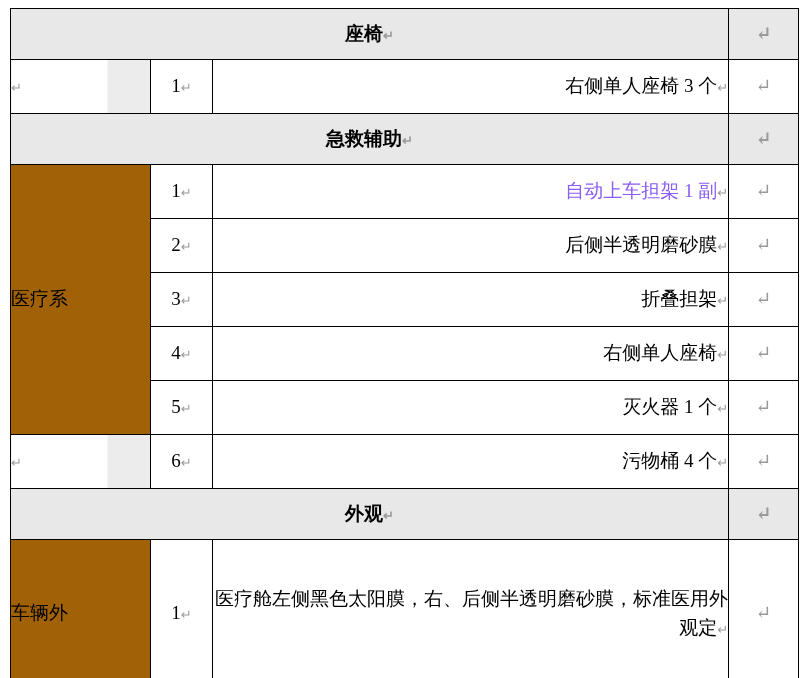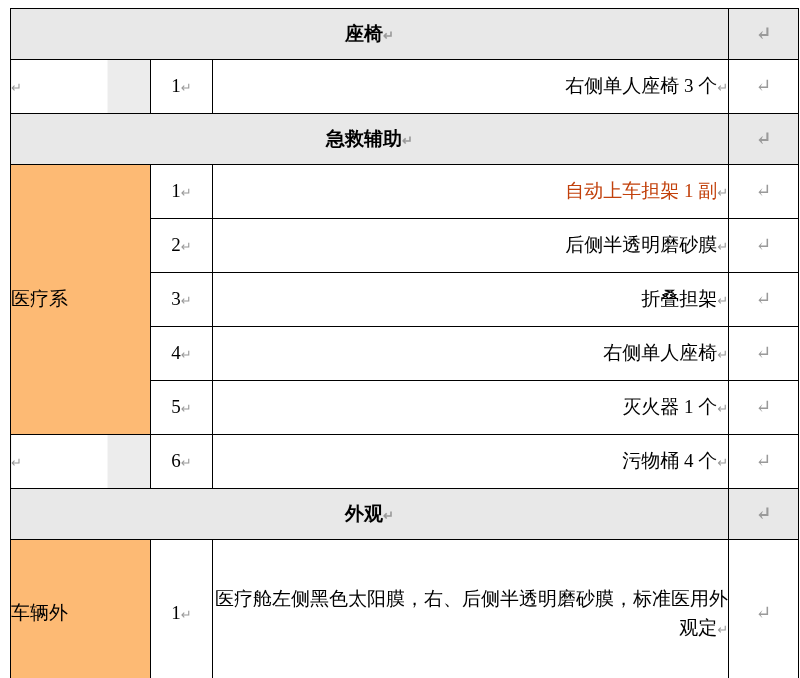--- a/index.html
+++ b/index.html
@@ -48,41 +48,41 @@
     font-weight: bold;
     height: 50px;
   }
   tr.section td.mark {
     background: #e8e8e8;
   }
 
   td.cat {
     text-align: left;
     padding-left: 16px;
-    background: #fdba74;
+    background: #a16207;
   }
   td.cat.shaded {
     background: linear-gradient(to right, #ffffff 0px, #ffffff 96px, #ececec 96px, #ececec 100%);
   }
   td.num {
     text-align: center;
     background: #ffffff;
   }
   td.desc {
     text-align: right;
     padding-left: 14px;
     background: #ffffff;
   }
   td.mark {
     text-align: center;
     background: #ffffff;
     color: #9a9a9a;
     font-size: 13px;
   }
-  .red { color: #c2410c; }
+  .red { color: #8b5cf6; }
   .pilcrow {
     color: #9a9a9a;
     font-size: 13px;
     font-family: "Liberation Sans", sans-serif;
   }
   .rowtall { height: 54px; }
   .rowxtall { height: 148px; }
   .desc-multiline {
     padding: 12px 14px 12px 14px;
     line-height: 2.0;

